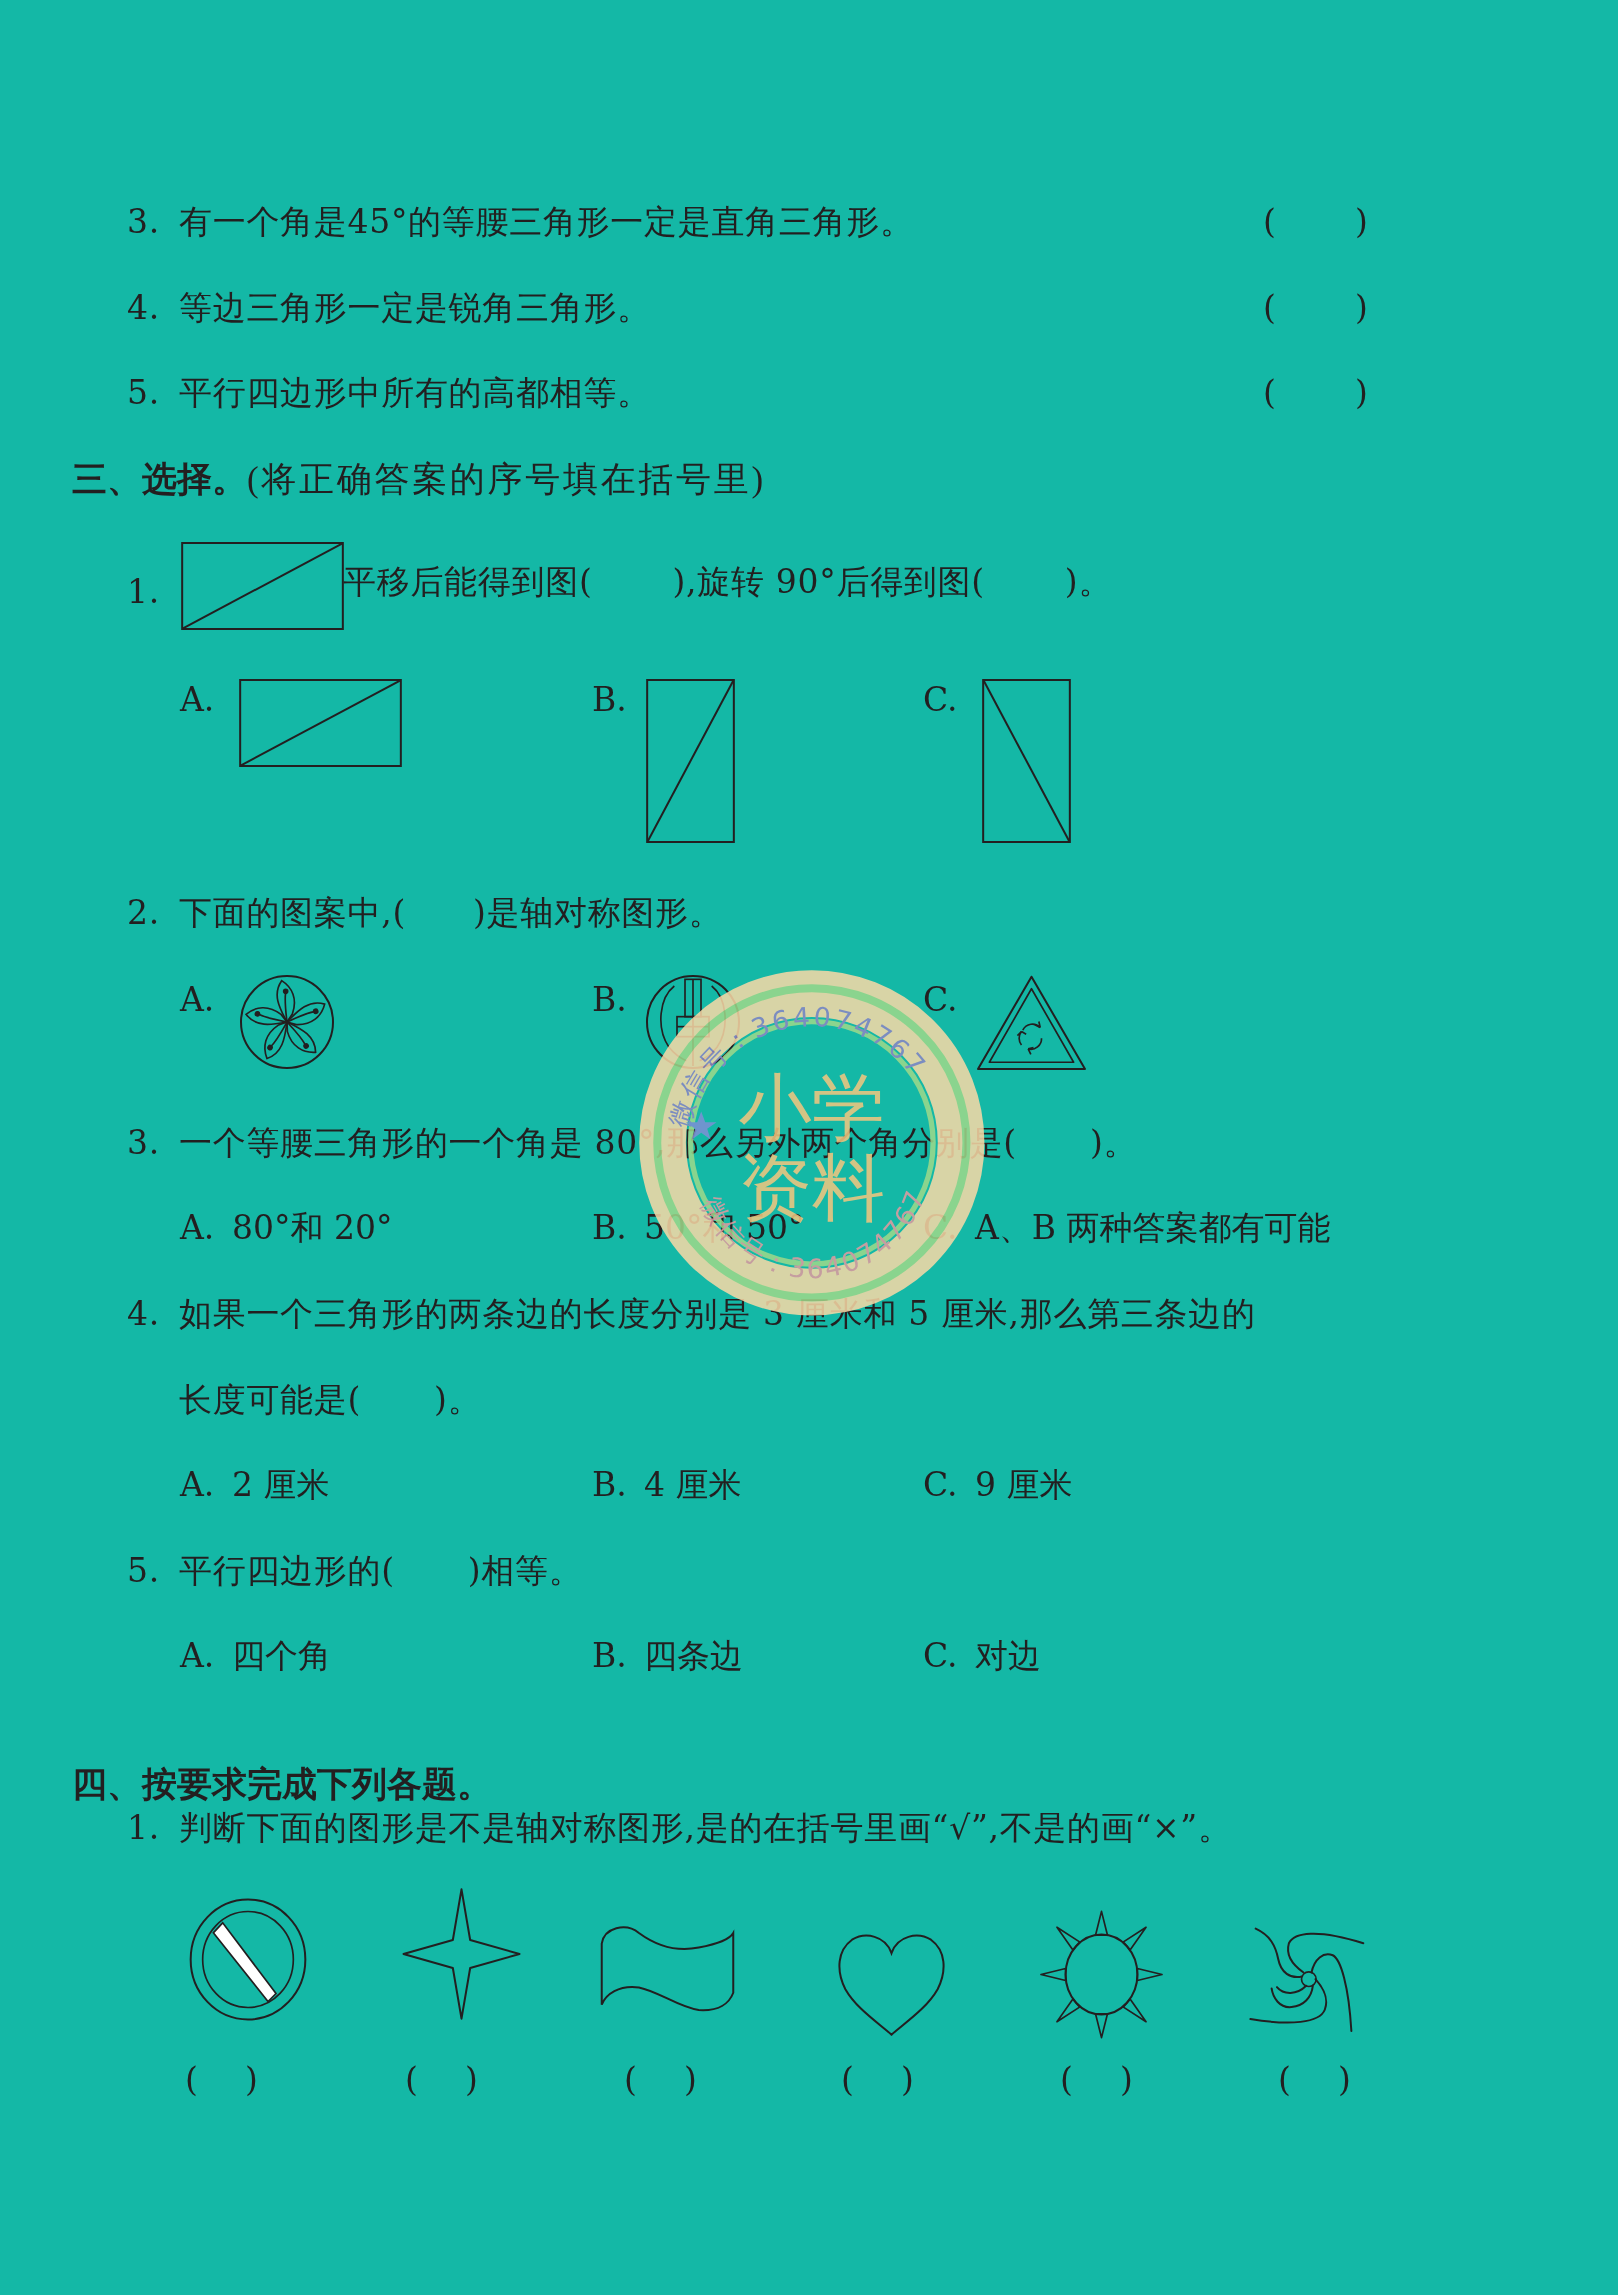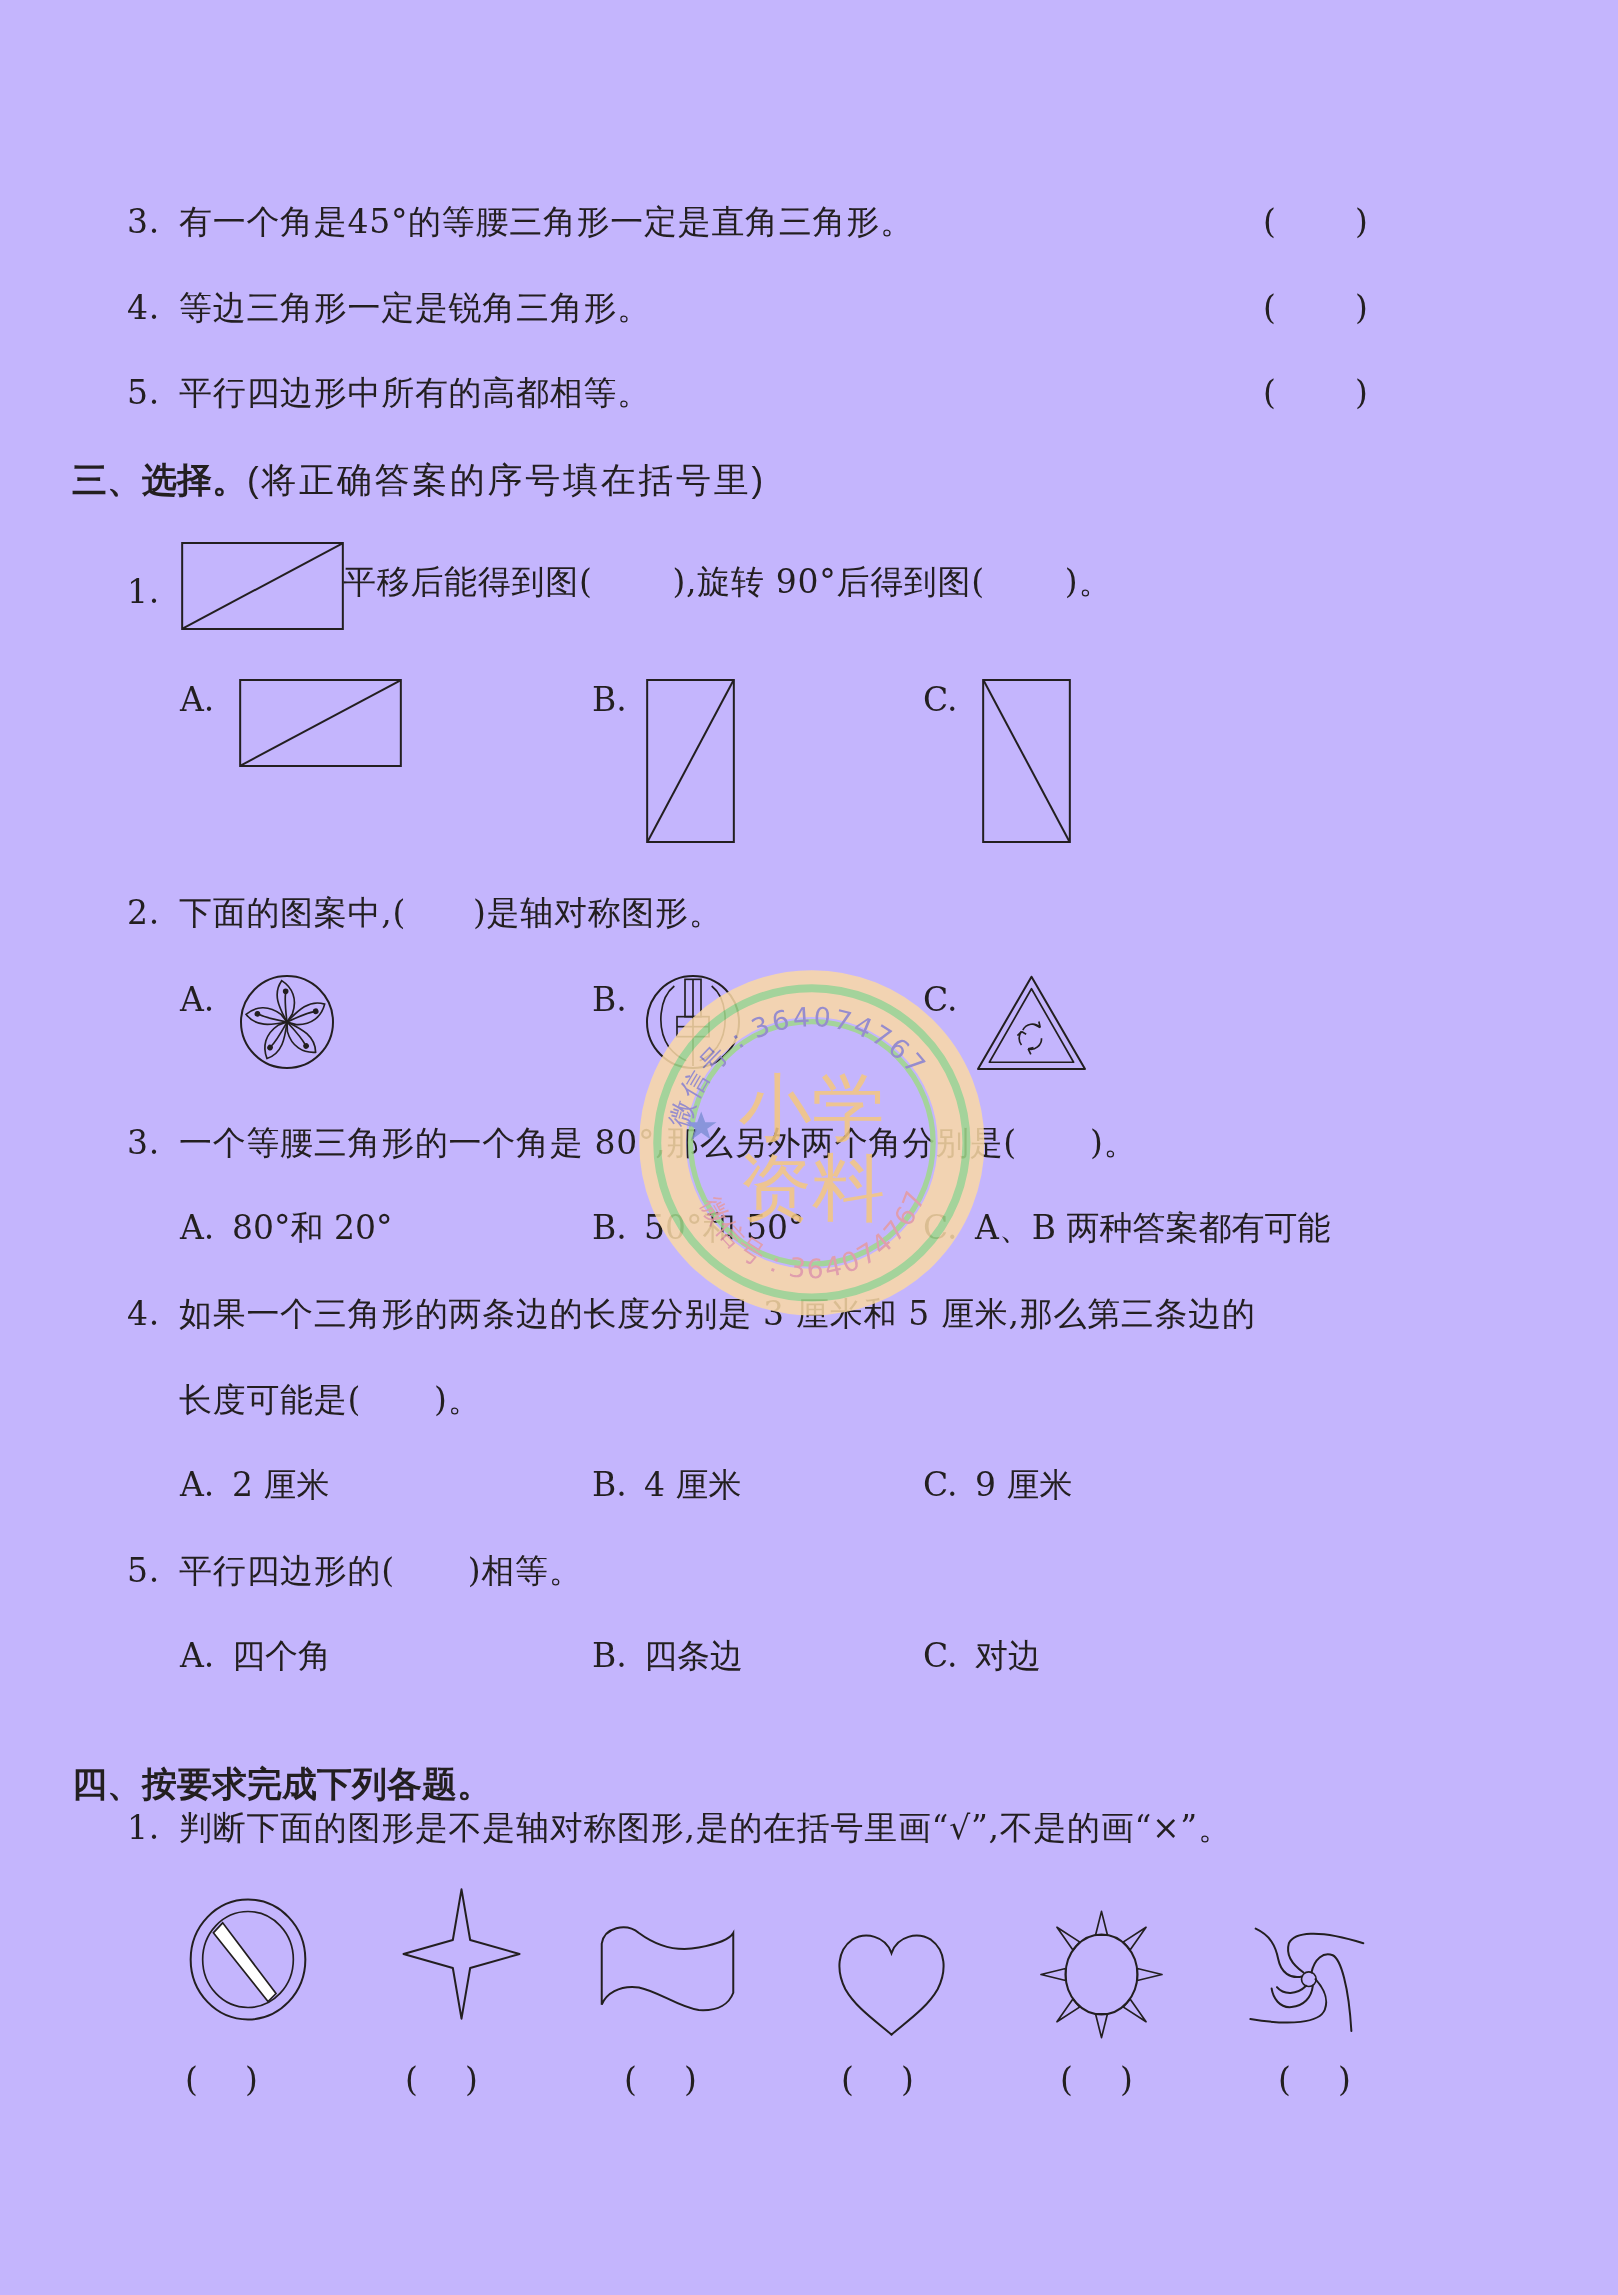--- a/index.html
+++ b/index.html
@@ -1,20 +1,20 @@
 <!DOCTYPE html>
 <html style="font-size:10.7px"><head>
 <meta charset="utf-8">
 <style>
   html, body { margin: 0; padding: 0; background: #ffffff; }
   #page {
     position: relative;
     width: 1619px;
     height: 2295px;
-    background: #c4b5fd;
+    background: #14b8a6;
     overflow: hidden;
     color: #231f20;
     font-family: "DejaVu Serif", "Liberation Serif", serif;
   }
   .line {
     position: absolute;
     font-size: 33px;
     line-height: 40px;
     white-space: nowrap;
     letter-spacing: 0.7px;
@@ -23,21 +23,21 @@
   .heading {
     position: absolute;
     font-size: 35px;
     line-height: 41px;
     font-weight: bold;
     white-space: nowrap;
     font-family: "DejaVu Sans", "Liberation Sans", sans-serif;
   }
   .heading .sub {
     font-weight: normal;
-    font-family: Liberation Sans, sans-serif;
+    font-family: Liberation Serif, serif;
     letter-spacing: 2.7px;
     margin-top: 40px;
   }
   .paren-pair {
     position: absolute;
     font-size: 33px;
     line-height: 40px;
     white-space: nowrap;
   }
   .paren-pair .gap { display: inline-block; }

